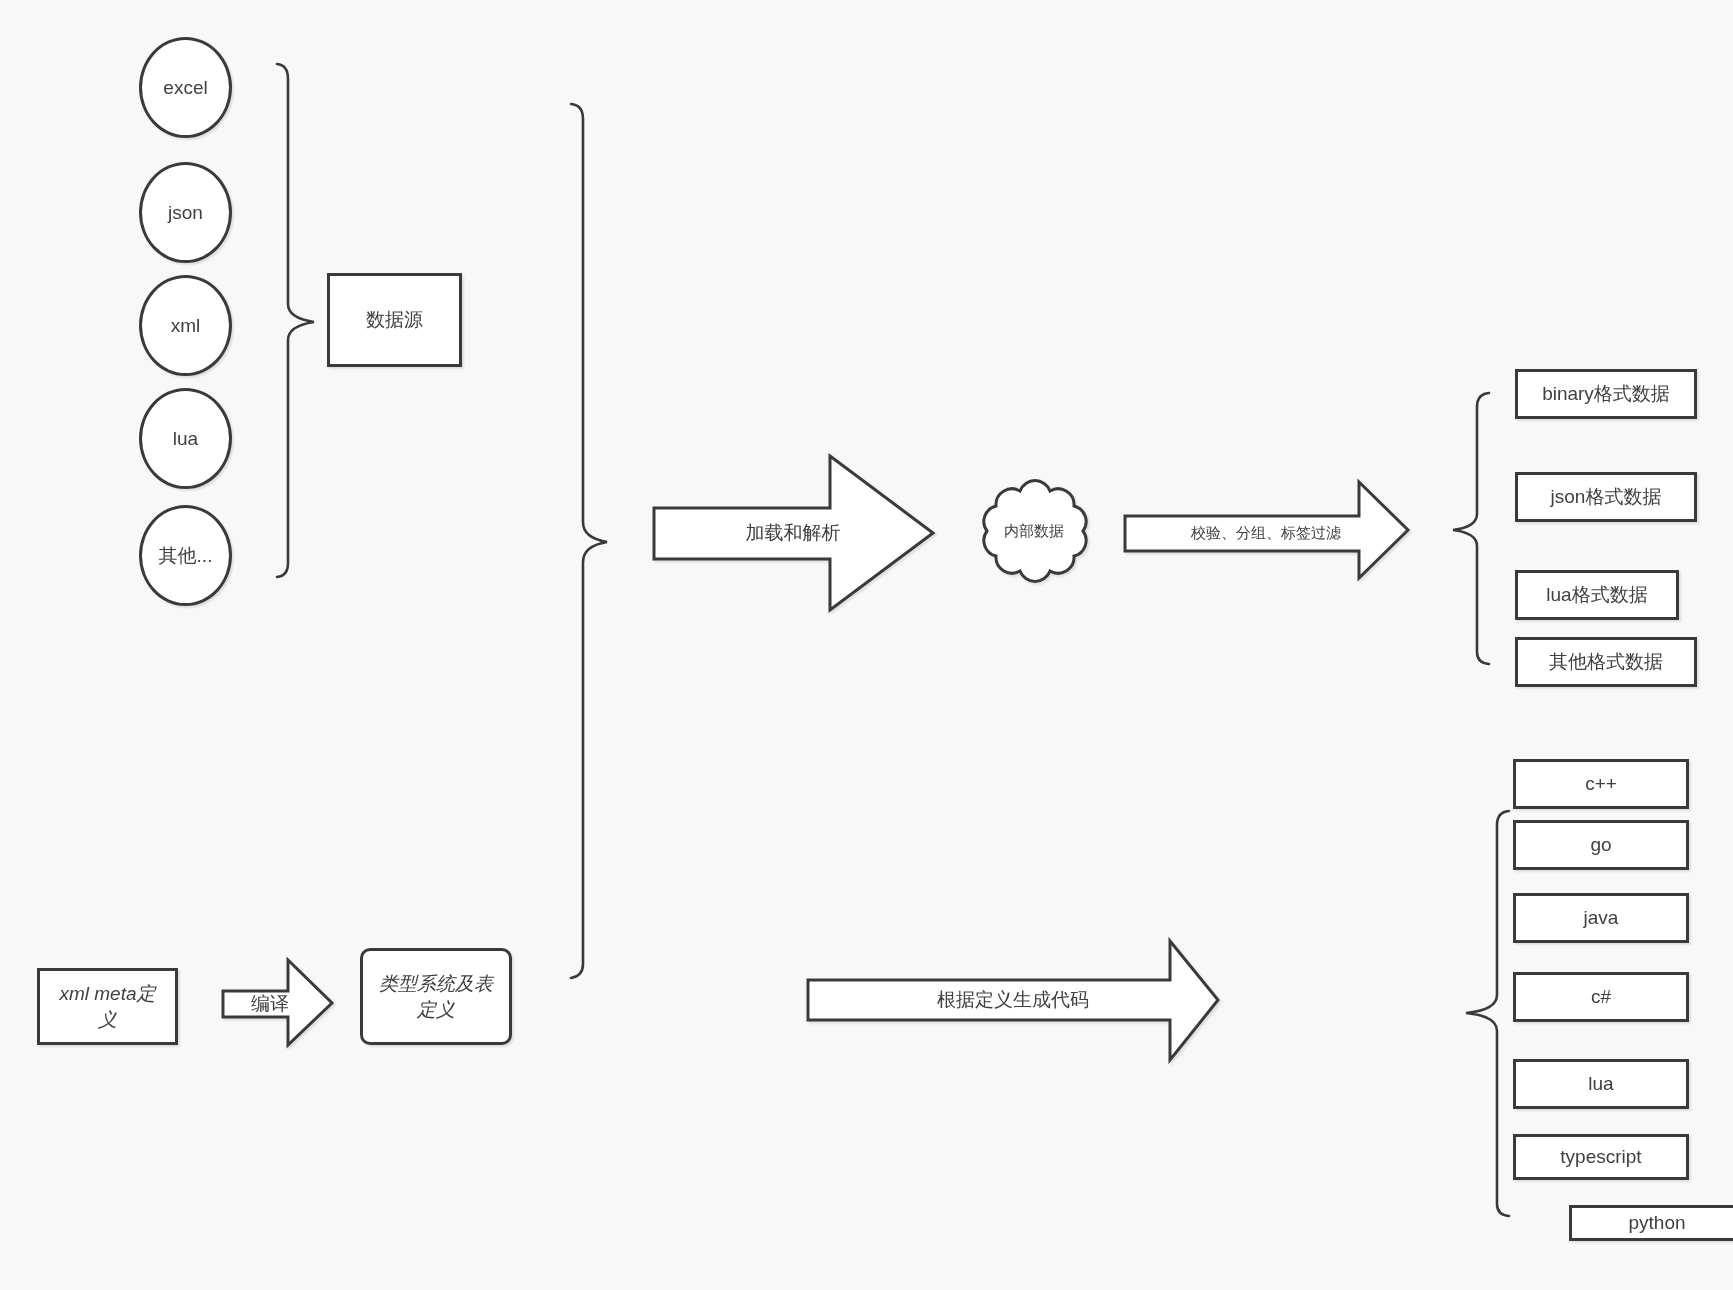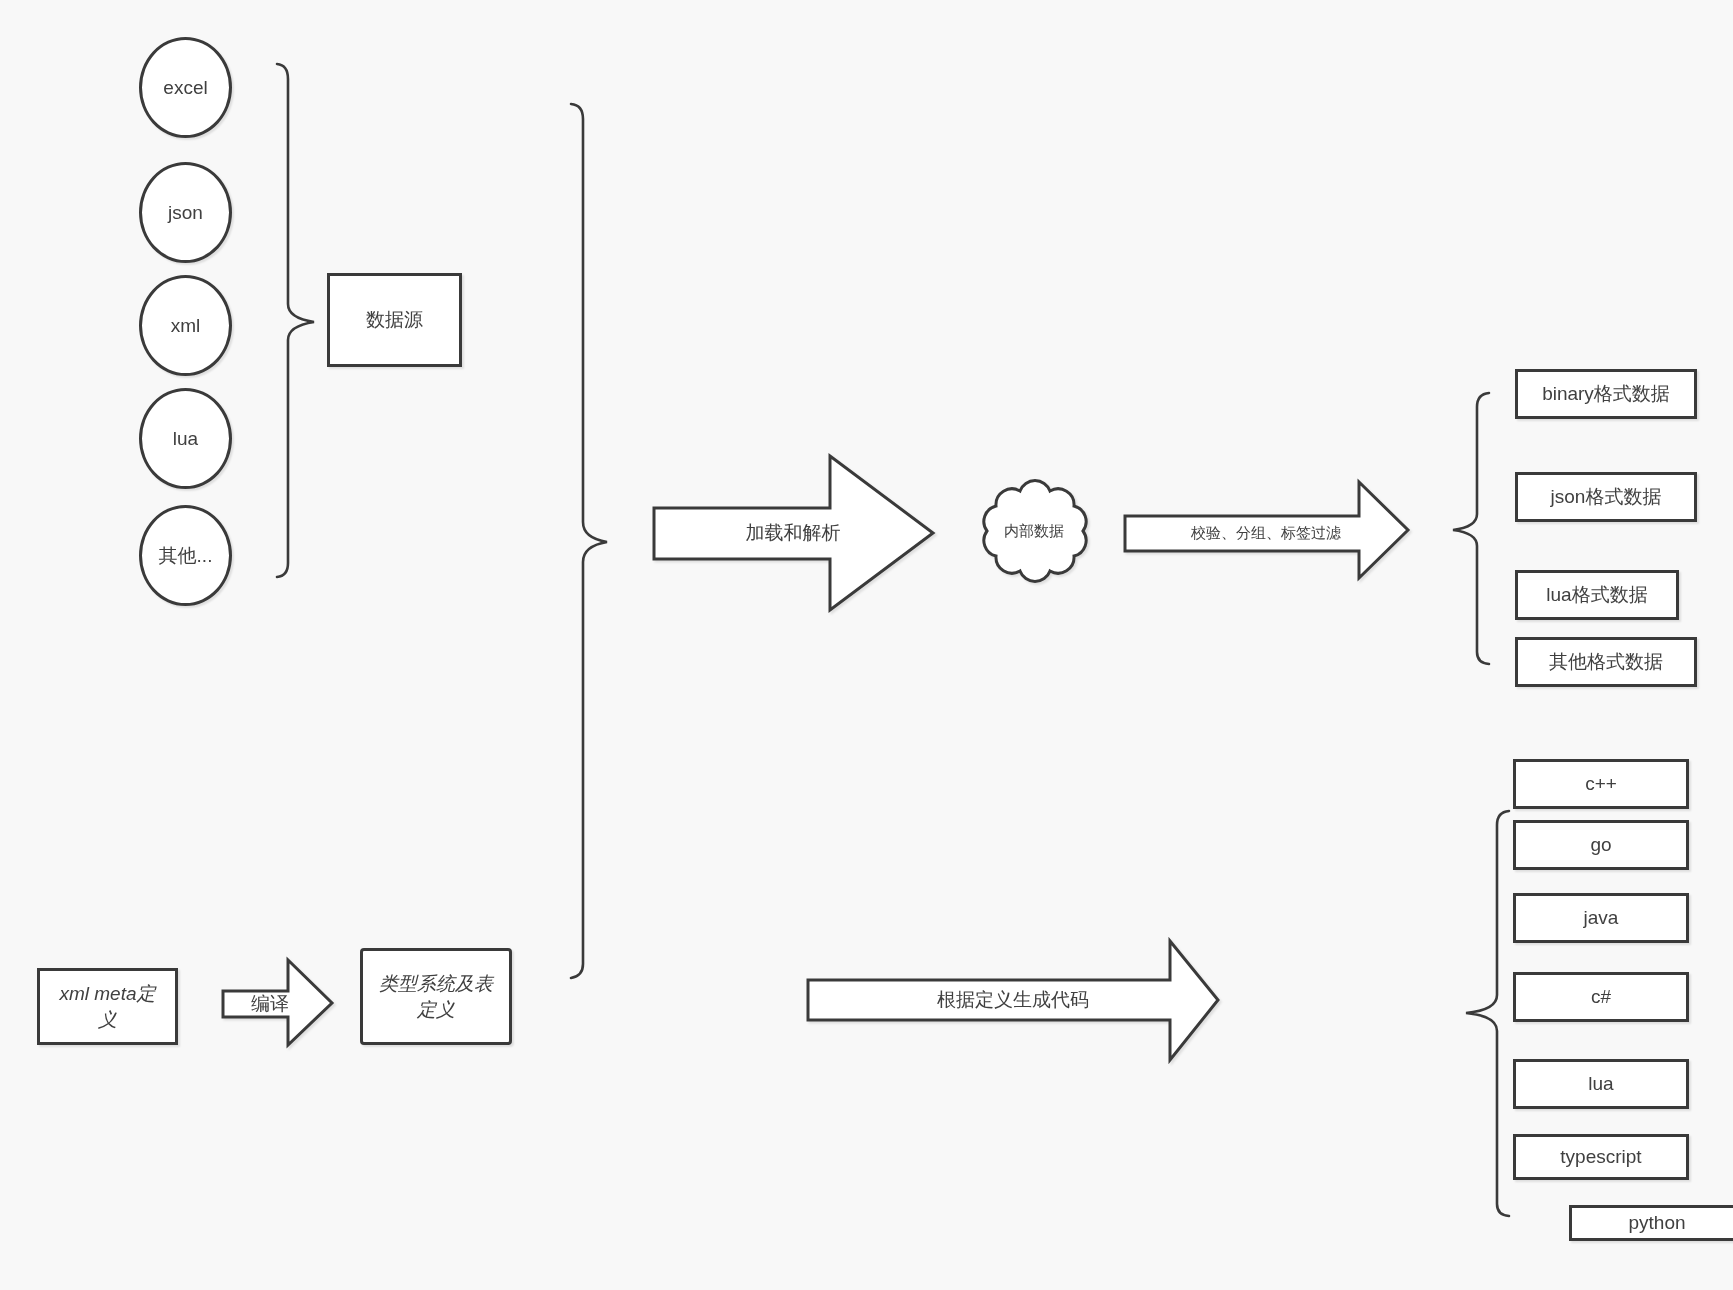--- a/index.html
+++ b/index.html
@@ -12,21 +12,21 @@
   .shape{fill:var(--fill);stroke:var(--stroke);stroke-width:3;}
   .arrow{filter:drop-shadow(2px 2px 1px rgba(0,0,0,0.10));}
   .brace{fill:none;stroke:var(--stroke);stroke-width:2.6;stroke-linecap:round;}
   .node{
     position:absolute;background:var(--fill);border:3px solid var(--stroke);
     display:flex;align-items:center;justify-content:center;text-align:center;
     font-size:19px;line-height:1.35;color:var(--text);box-sizing:border-box;
     box-shadow:2px 2px 2px rgba(0,0,0,0.10);
   }
   .ellipse{border-radius:50%;}
-  .rounded{border-radius:4px;}
+  .rounded{border-radius:10px;}
   .wrapbox{padding:0 10px;font-style:italic;}
   .label{
     position:absolute;transform:translate(-50%,-50%);font-size:19px;
     white-space:nowrap;color:var(--text);
   }
   .label.small{font-size:15px;}
 </style>
 </head>
 <body>
 

